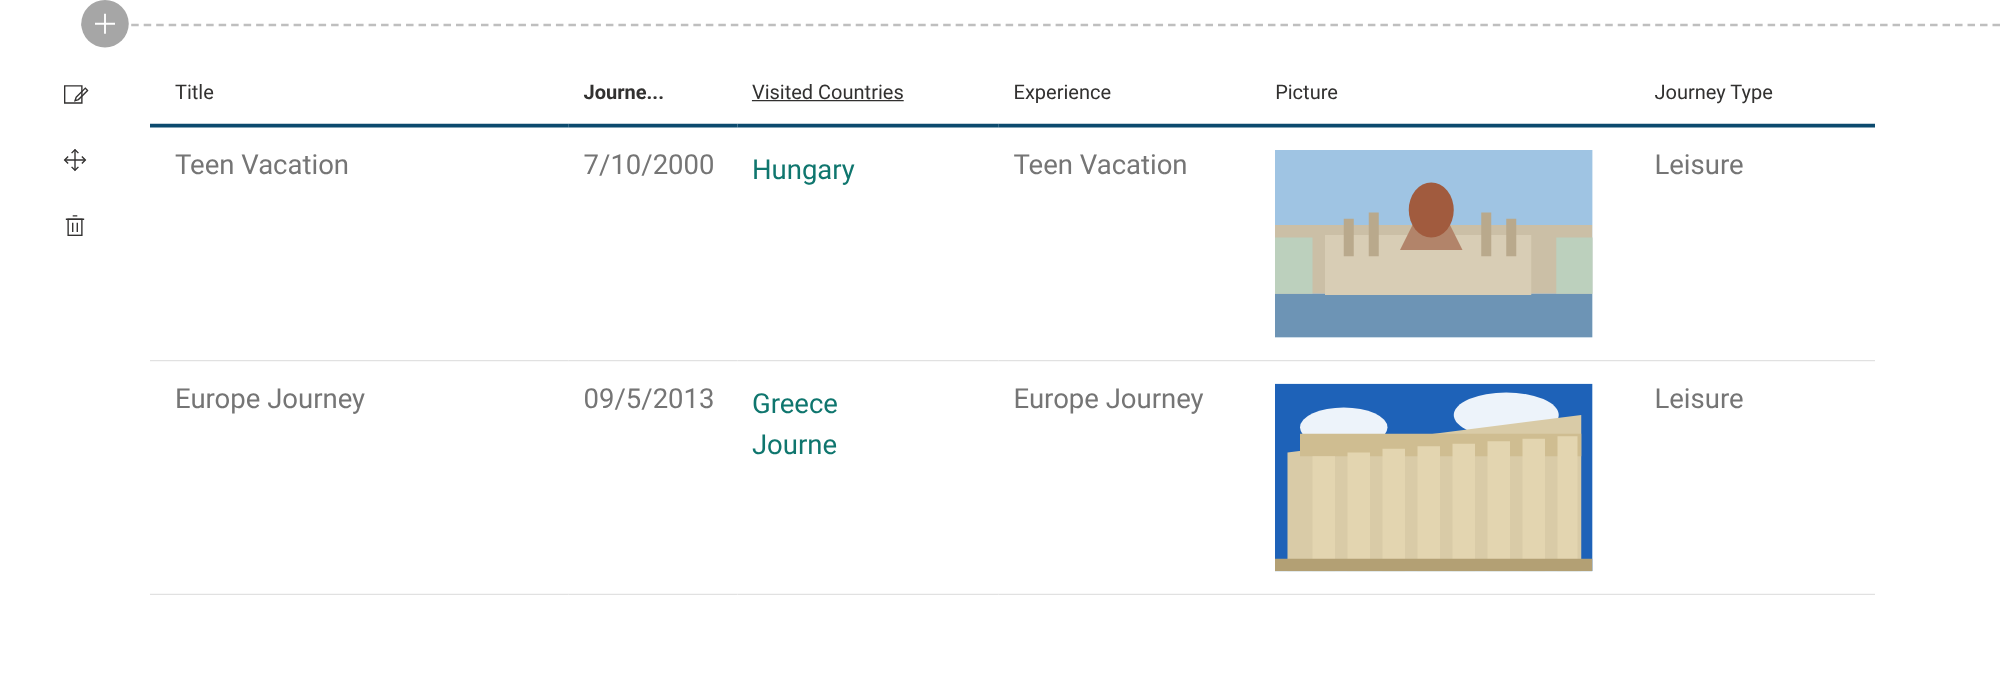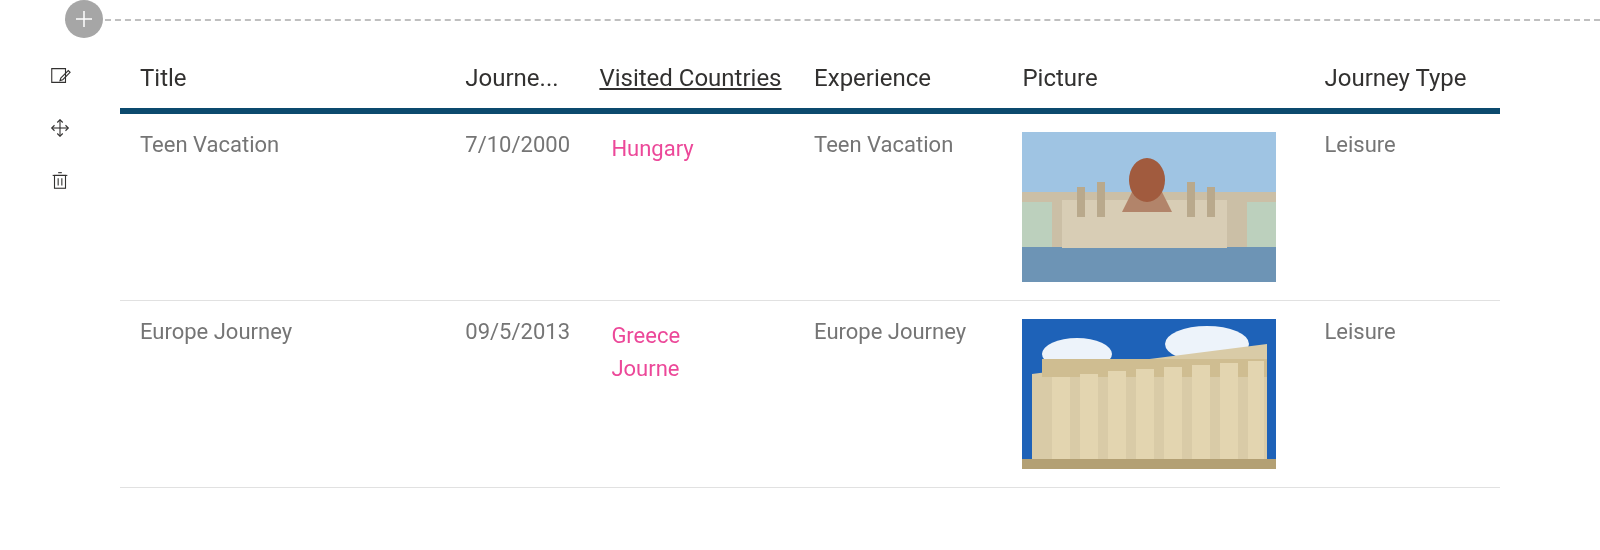--- a/index.html
+++ b/index.html
@@ -67,50 +67,49 @@
       padding-right: 100px;
     }
     table {
       width: 100%;
       border-collapse: collapse;
     }
     thead th {
       text-align: left;
       font-weight: 400;
       color: #323130;
-      font-size: 24px;
+      font-size: 16px;
       padding: 18px 12px 16px 12px;
-      border-bottom: 6px solid #0c4a6e;
+      border-bottom: 3px solid #0c4a6e;
       white-space: nowrap;
       overflow: hidden;
       text-overflow: ellipsis;
     }
     th.col-title { width: 320px; padding-left: 20px; }
-    th.col-date  { width: 110px; }
+    th.col-date  { width: 110px; font-weight: bold; }
     th.col-countries { width: 200px; text-decoration: underline; }
     th.col-experience { width: 200px; }
     th.col-picture { width: 290px; }
     th.col-type  { width: 180px; }
 
     tbody tr {
       border-bottom: 1px solid #e1e1e1;
     }
     tbody td {
       vertical-align: top;
       font-size: 22px;
       color: #757575;
       padding: 18px 12px;
     }
     td.cell-title { padding-left: 20px; }
     .link {
-      color: #ec4899;
+      color: #0f766e;
       cursor: pointer;
       display: block;
       line-height: 1.5;
-      margin-left: 12px;
     }
     .picture {
       width: 254px;
       height: 150px;
       background: #dceaf5;
       display: block;
     }
   </style>
 </head>
 <body>

